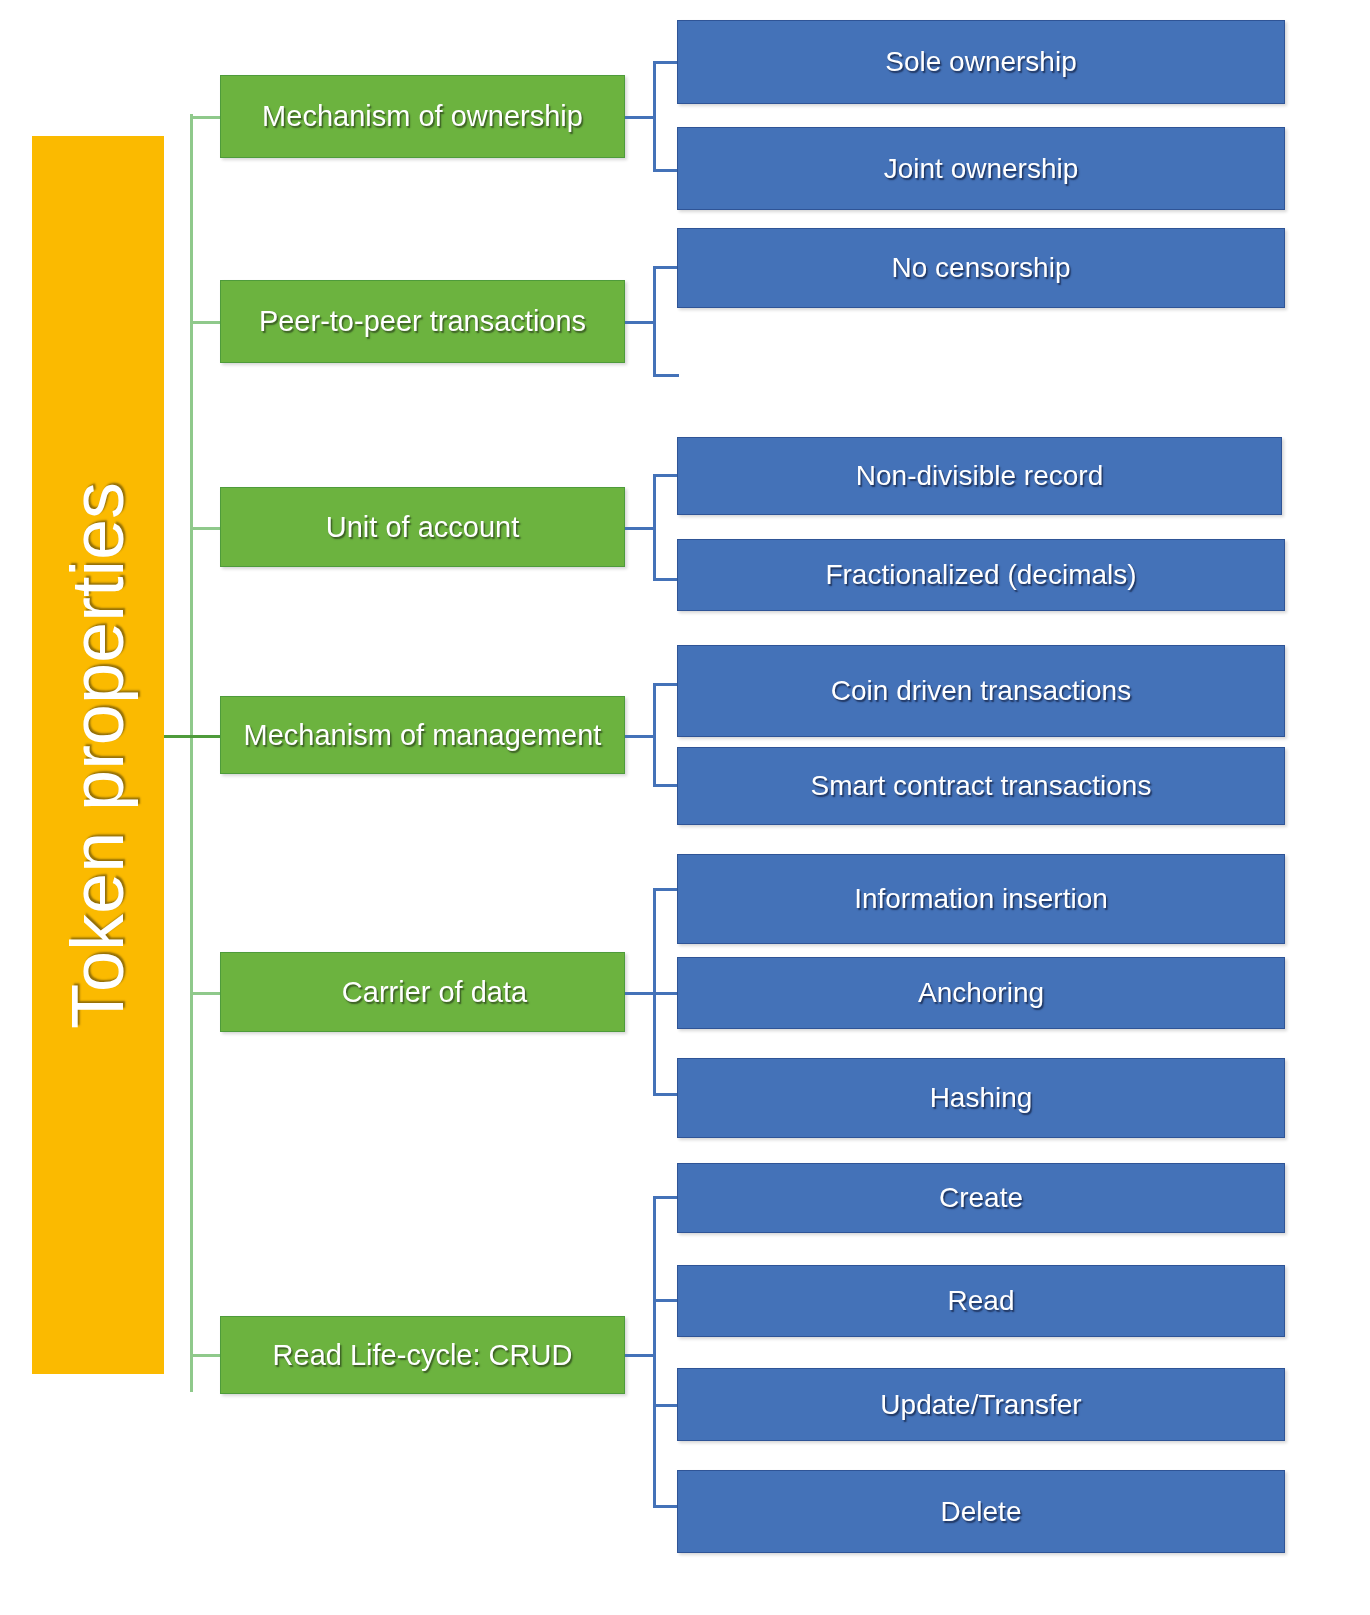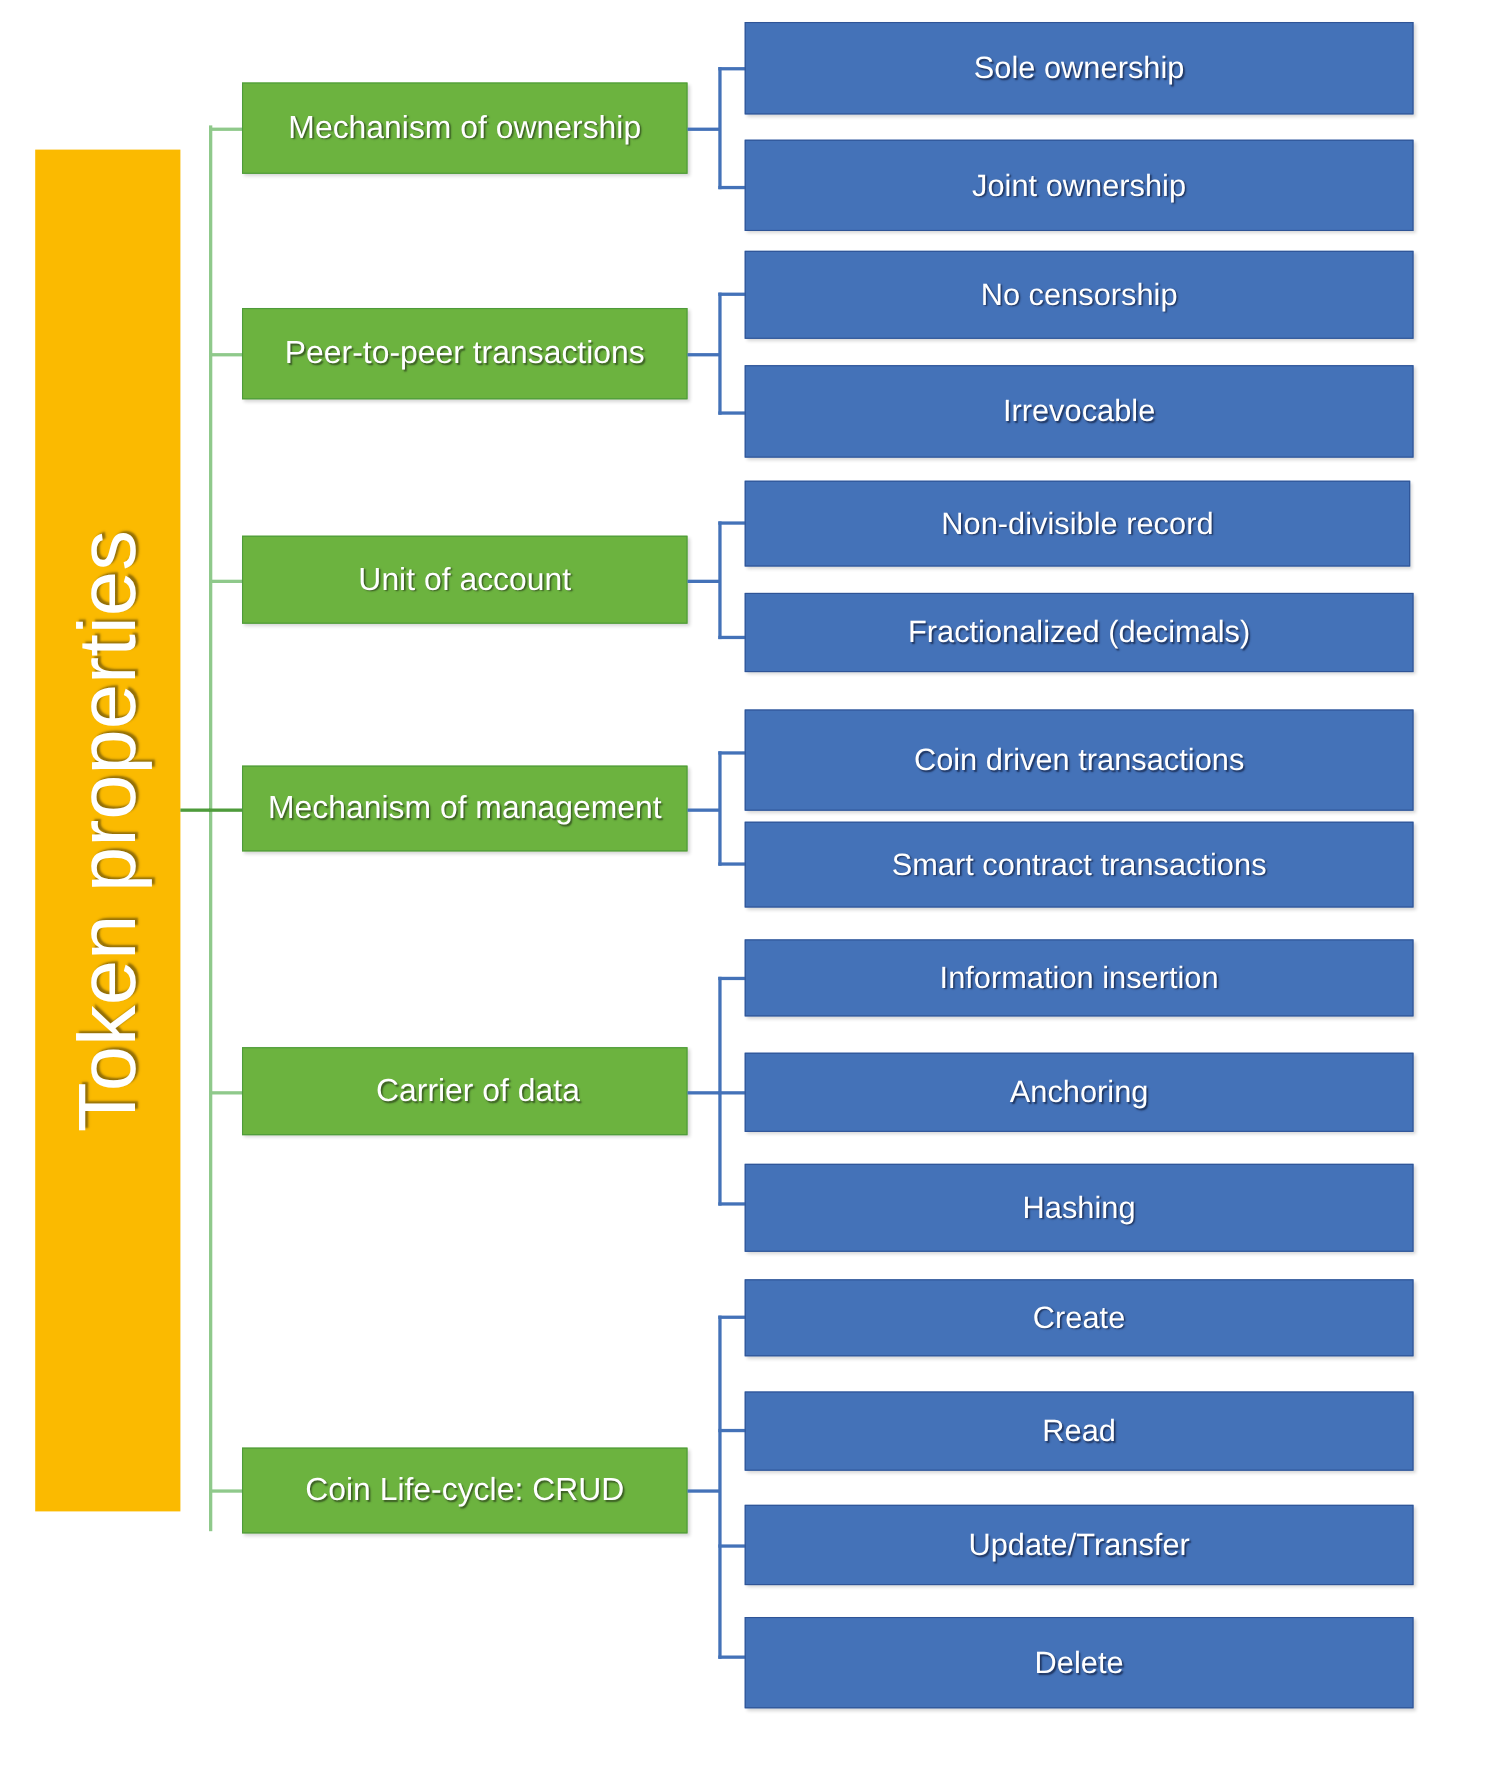--- a/index.html
+++ b/index.html
@@ -156,23 +156,20 @@
     <span class="gb-label">Peer-to-peer transactions</span>
   </div>
   <div class="bracket-in" style="top:321px;"></div>
   <div class="bracket-v" style="top:266px; height:111px;"></div>
   <div class="bracket-h" style="left:653px; top:266px; width:26px;"></div>
   <div class="bracket-h" style="left:653px; top:374px; width:26px;"></div>
 
   <div class="blue-box" style="top:228px; height:80px; width:608px;">
     <span class="bb-label">No censorship</span>
   </div>
-  <div class="blue-box" style="top:332px; height:84px; width:608px;">
-    <span class="bb-label">Irrevocable</span>
-  </div>
 
   <div class="green-box" style="top:487px; height:80px;">
     <span class="gb-label">Unit of account</span>
   </div>
   <div class="bracket-in" style="top:527px;"></div>
   <div class="bracket-v" style="top:474px; height:107px;"></div>
   <div class="bracket-h" style="left:653px; top:474px; width:26px;"></div>
   <div class="bracket-h" style="left:653px; top:578px; width:26px;"></div>
 
   <div class="blue-box" style="top:437px; height:78px; width:605px;">
@@ -199,32 +196,32 @@
 
   <div class="green-box" style="top:952px; height:80px;padding-left:24px;">
     <span class="gb-label">Carrier of data</span>
   </div>
   <div class="bracket-in" style="top:992px;"></div>
   <div class="bracket-v" style="top:888px; height:208px;"></div>
   <div class="bracket-h" style="left:653px; top:888px; width:26px;"></div>
   <div class="bracket-h" style="left:653px; top:992px; width:26px;"></div>
   <div class="bracket-h" style="left:653px; top:1093px; width:26px;"></div>
 
-  <div class="blue-box" style="top:854px; height:70px; width:608px;text-align:right;">
+  <div class="blue-box" style="top:854px; height:90px; width:608px;text-align:right;">
     <span class="bb-label">Information  insertion</span>
   </div>
   <div class="blue-box" style="top:957px; height:72px; width:608px;">
     <span class="bb-label">Anchoring</span>
   </div>
   <div class="blue-box" style="top:1058px; height:80px; width:608px;">
     <span class="bb-label">Hashing</span>
   </div>
 
   <div class="green-box" style="top:1316px; height:78px;">
-    <span class="gb-label">Coin Life-cycle: CRUD</span>
+    <span class="gb-label">Read Life-cycle: CRUD</span>
   </div>
   <div class="bracket-in" style="top:1354px;"></div>
   <div class="bracket-v" style="top:1196px; height:312px;"></div>
   <div class="bracket-h" style="left:653px; top:1196px; width:26px;"></div>
   <div class="bracket-h" style="left:653px; top:1299px; width:26px;"></div>
   <div class="bracket-h" style="left:653px; top:1404px; width:26px;"></div>
   <div class="bracket-h" style="left:653px; top:1505px; width:26px;"></div>
 
   <div class="blue-box" style="top:1163px; height:70px; width:608px;">
     <span class="bb-label">Create</span>

